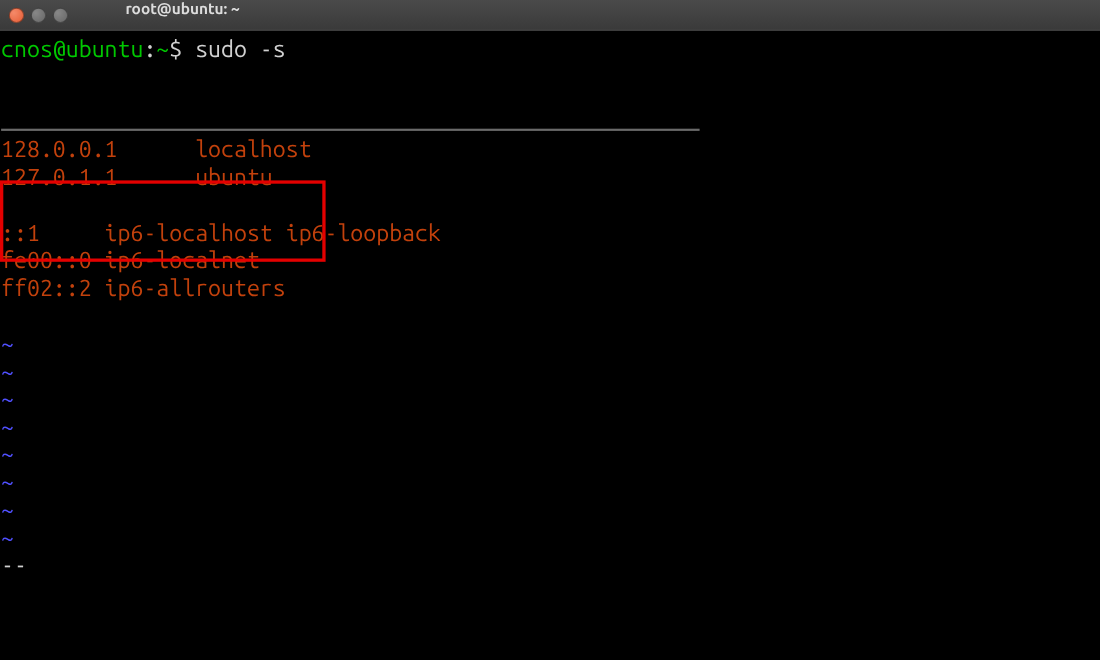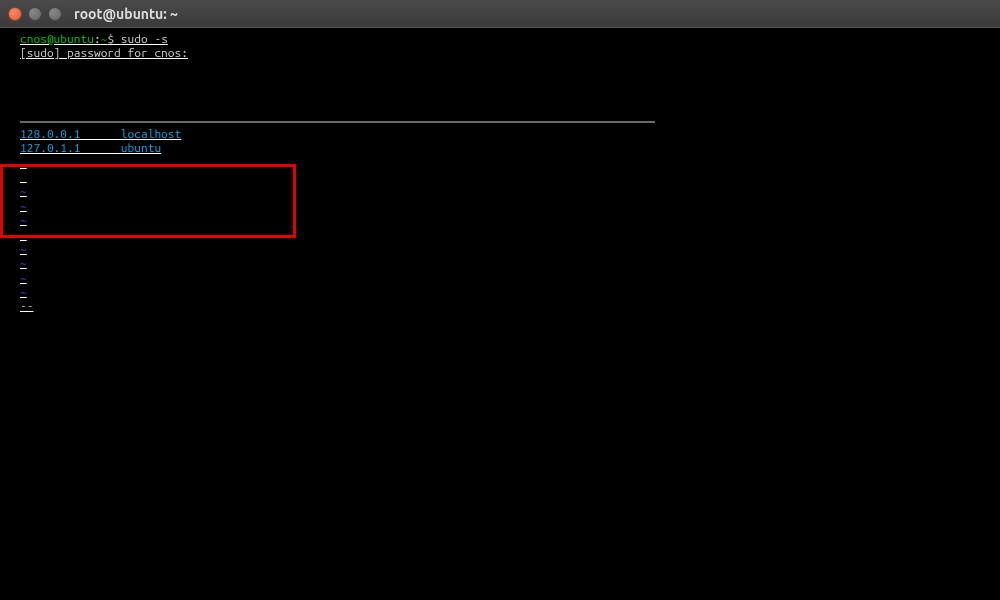--- a/index.html
+++ b/index.html
@@ -11,23 +11,23 @@
       font-family: "Ubuntu Mono", "DejaVu Sans Mono", monospace;
       background: #2c2c2c;
       width: 1000px;
       height: 600px;
       overflow: hidden;
     }
     .titlebar {
       background: linear-gradient(to bottom, #4a4a4a, #3a3a3a);
       height: 28px;
       display: flex;
-      align-items: center;
       padding: 0 8px;
       border-bottom: 1px solid #555;
+      gap: 40px;
     }
     .window-controls {
       display: flex;
       gap: 6px;
       align-items: center;
     }
     .window-btn {
       width: 14px;
       height: 14px;
       border-radius: 50%;
@@ -48,32 +48,31 @@
     .title-text {
       color: #ddd;
       font-size: 14px;
       margin-left: 12px;
       font-family: "Ubuntu", sans-serif;
       font-weight: bold;
     }
     .terminal {
       background: #000;
       color: #fff;
-      font-size: 12px;
-      padding: 4px 20px;
+      font-size: 21px;
+      padding: 4px 1px;
       height: calc(600px - 28px);
       line-height: 1.2;
       position: relative;
-      text-decoration: underline;
     }
     .line {
       white-space: pre;
     }
     .green { color: #00c800; }
-    .cyan-bright { color: #0ea5e9; }
+    .cyan-bright { color: #c2410c; }
     .blue { color: #5050ff; }
     .white { color: #d0d0d0; }
     .cursor {
       display: inline-block;
       width: 9px;
       height: 16px;
       background: #00c800;
       vertical-align: text-bottom;
     }
     .separator {
@@ -96,30 +95,32 @@
   <div class="window-controls">
     <div class="window-btn close-btn"></div>
     <div class="window-btn min-btn"></div>
     <div class="window-btn max-btn"></div>
   </div>
   <div class="title-text">root@ubuntu: ~</div>
 </div>
 
 <div class="terminal">
   <div class="line"><span class="green">cnos@ubuntu</span><span class="white">:</span><span class="green">~</span><span class="white">$ </span><span class="white">sudo -s</span></div>
-  <div class="line white">[sudo] password for cnos:</div>
 
   <div class="separator"></div>
 
   <div id="hosts-entries">
       <div class="line cyan-bright">128.0.0.1      localhost</div>
       <div class="line cyan-bright">127.0.1.1      ubuntu</div>
     </div>
   <div class="line">&nbsp;</div>
   <div id="ipv6-lines">
+      <div class="line cyan-bright">::1     ip6-localhost ip6-loopback</div>
+      <div class="line cyan-bright">fe00::0 ip6-localnet</div>
+      <div class="line cyan-bright">ff02::2 ip6-allrouters</div>
     </div>
   <div class="line">&nbsp;</div>
   <div id="tildes">
       <div class="line blue">~</div>
       <div class="line blue">~</div>
       <div class="line blue">~</div>
       <div class="line blue">~</div>
       <div class="line blue">~</div>
       <div class="line blue">~</div>
       <div class="line blue">~</div>

